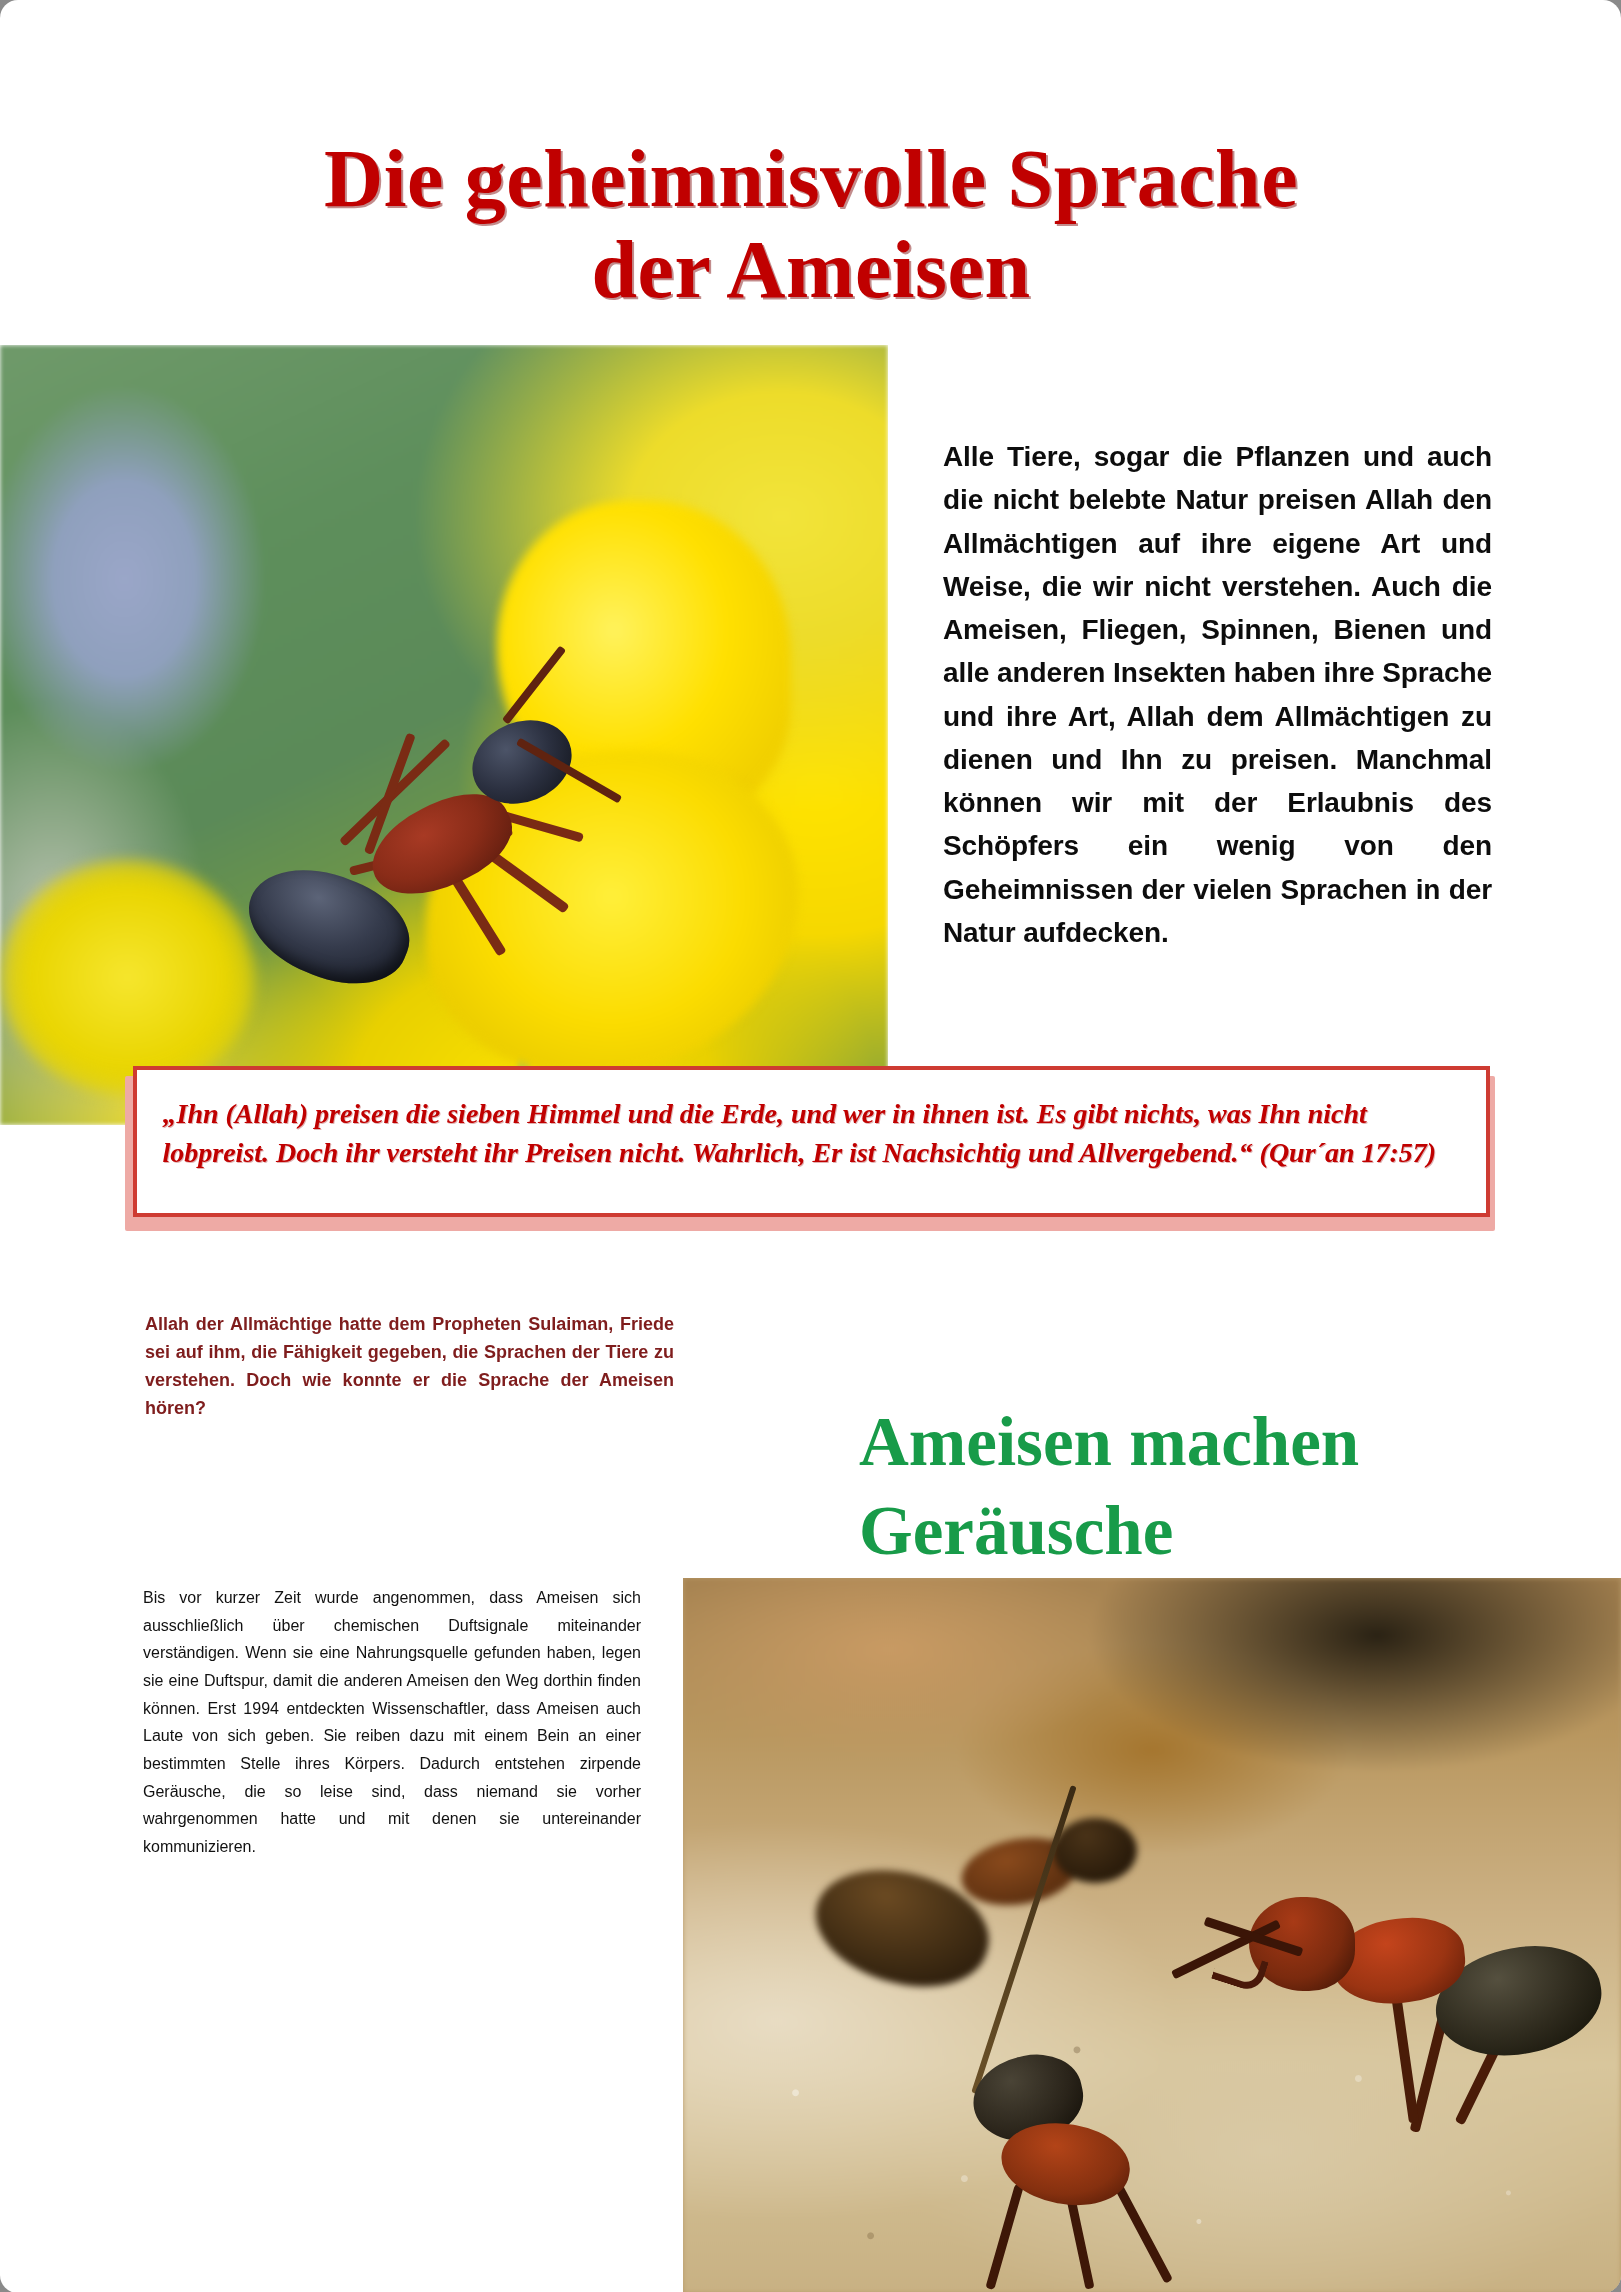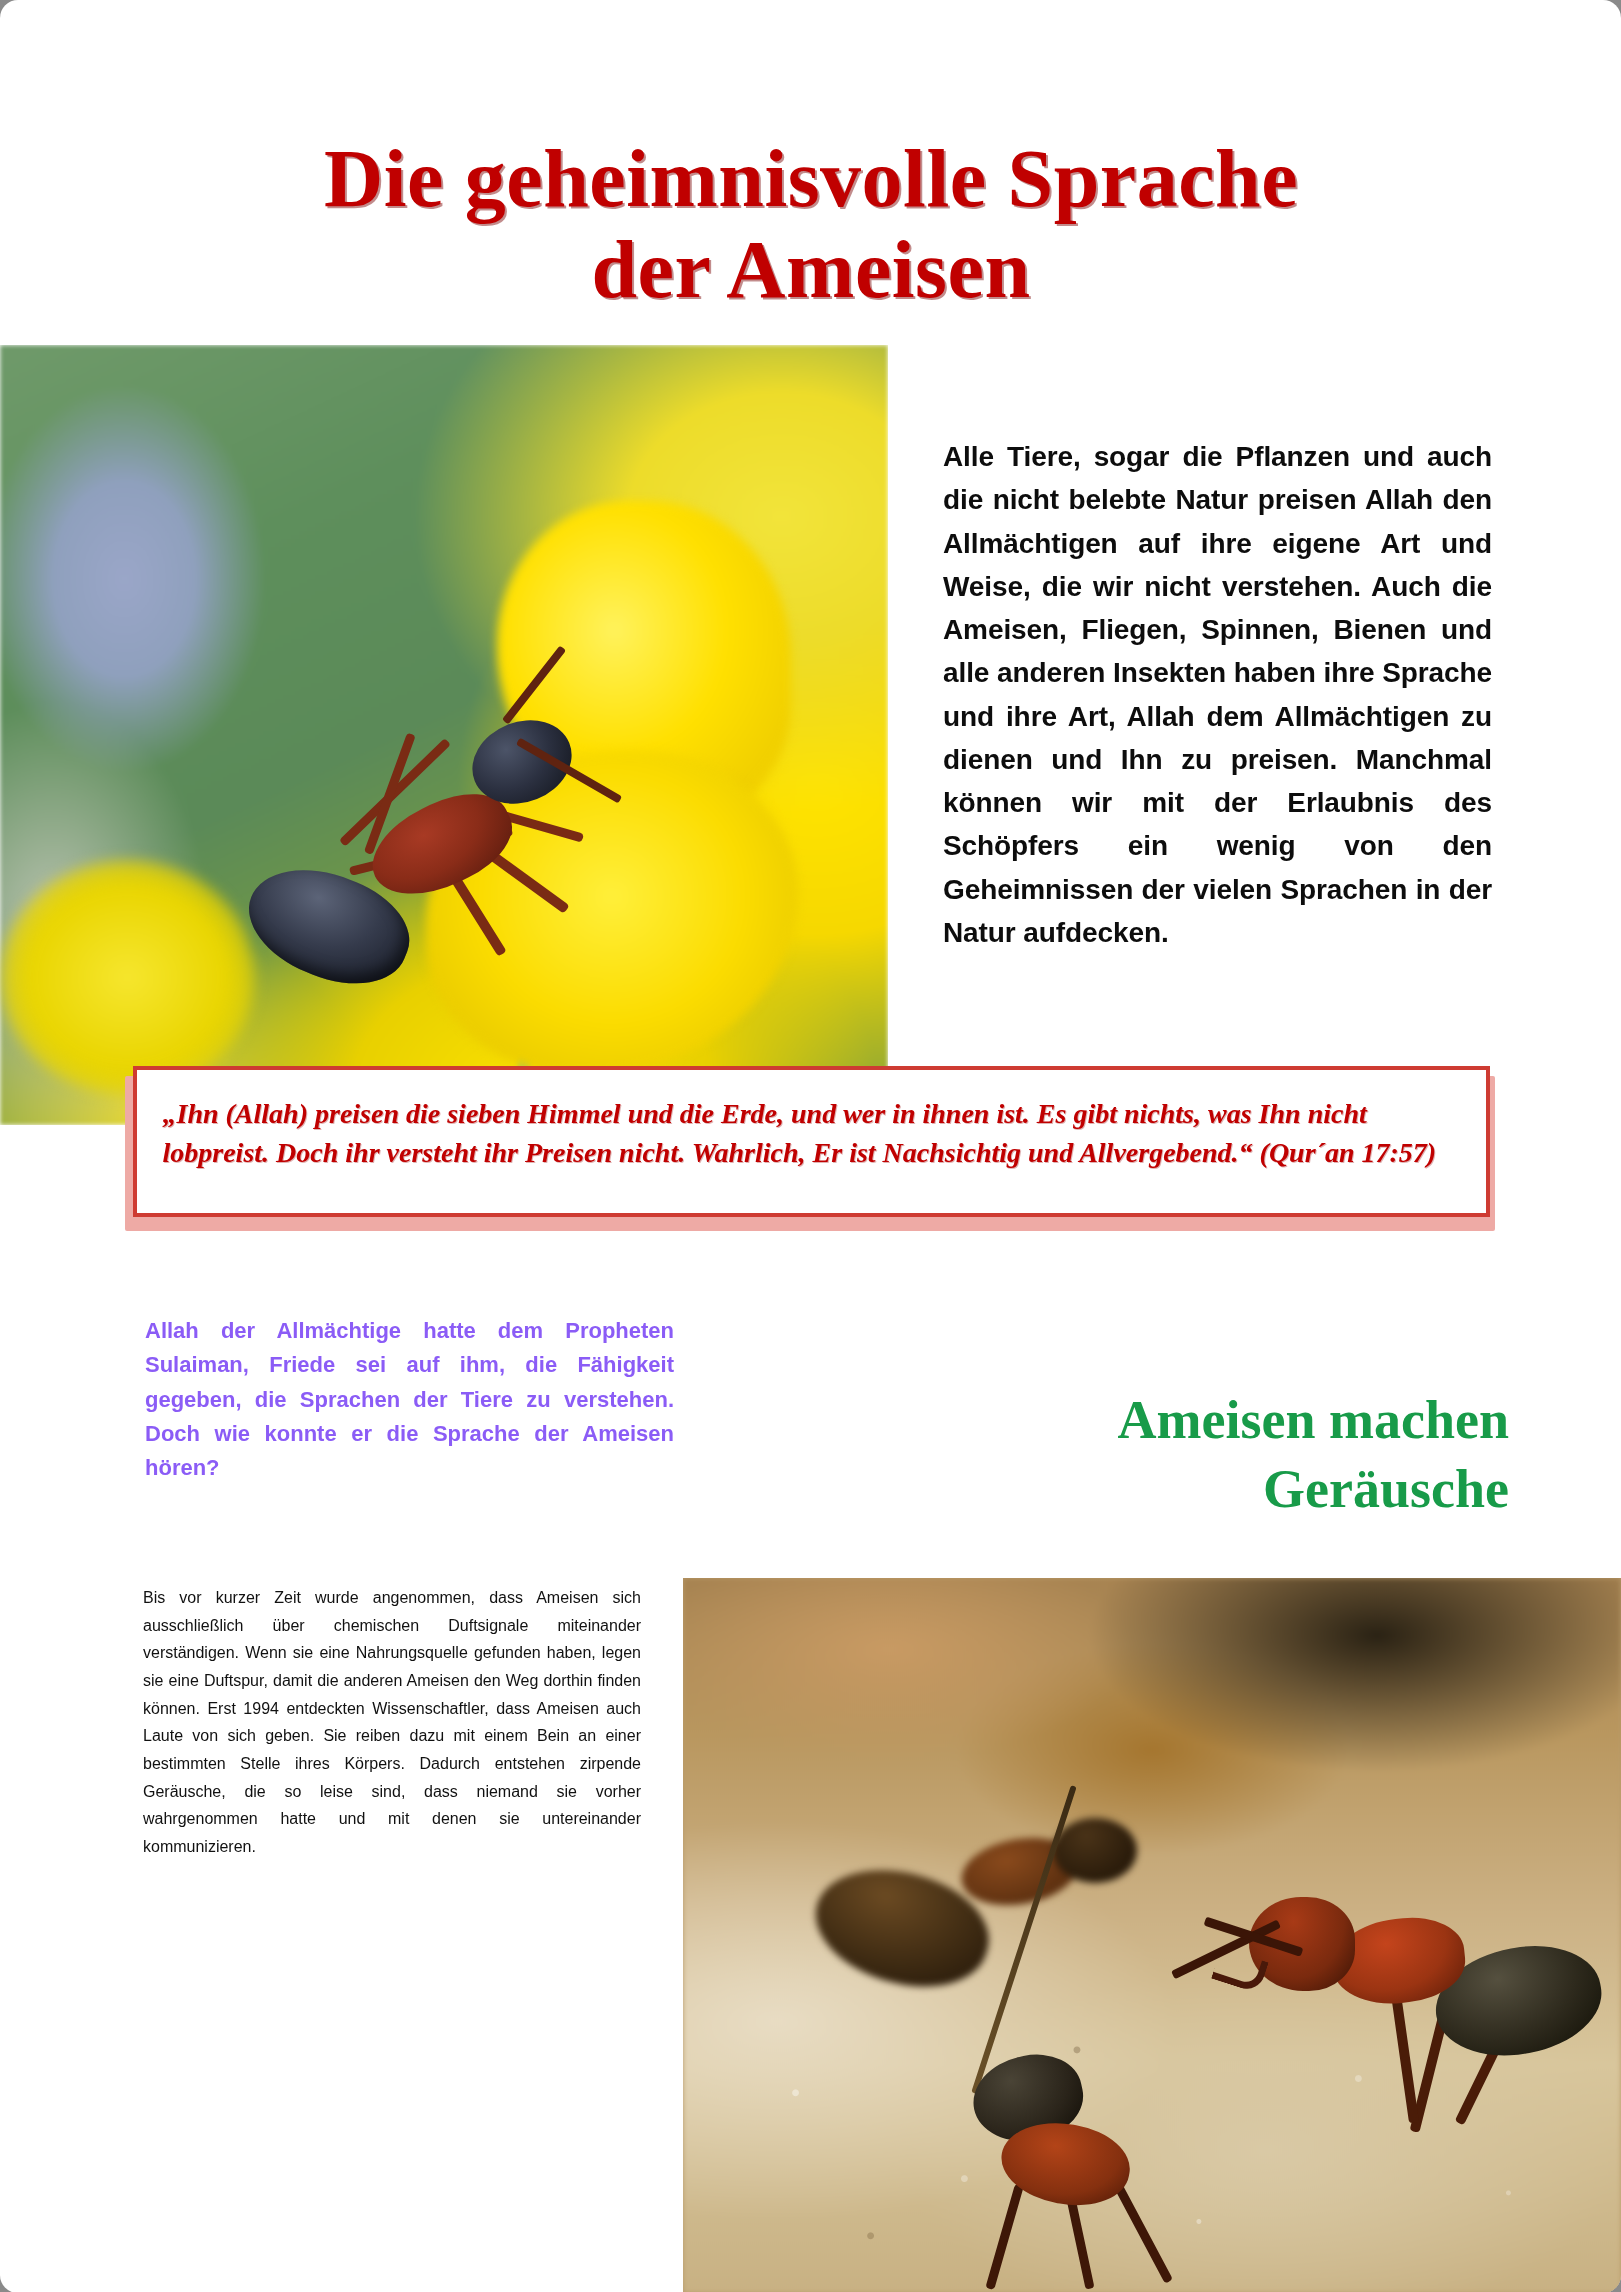--- a/index.html
+++ b/index.html
@@ -171,36 +171,35 @@
     color: #C00000;
     text-shadow: 1px 1px 0 rgba(150,0,0,0.30);
   }
 
   
   .green-para {
     position: absolute;
     left: 145px;
     top: 1292px;
     width: 529px;
-    font-size: 22px;
+    font-size: 18px;
     line-height: 1.56;
     font-weight: bold;
-    color: #8b5cf6;
+    color: #7f1d1d;
     text-align: justify;
   }
 
   
   .green-heading {
     position: absolute;
-    left: 823px;
+    left: 859px;
     top: 1341px;
     width: 686px;
-    text-align: right;
     font-family: "Liberation Serif", serif;
-    font-size: 54px;
+    font-size: 69px;
     line-height: 1.28;
     color: #189B49;
   }
   .green-heading .ln { display: block; }
 
   
   .body-para {
     position: absolute;
     left: 143px;
     top: 1568px;

